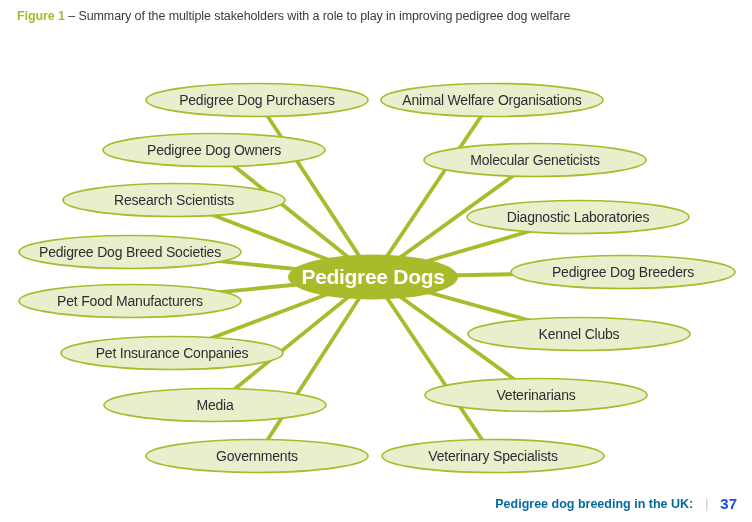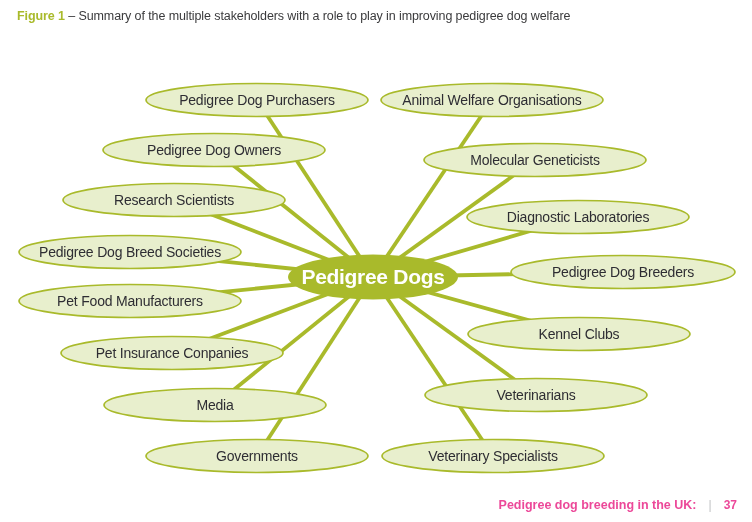--- a/index.html
+++ b/index.html
@@ -68,31 +68,31 @@
     bottom: 10px;
     font-size: 12.5px;
     color: #59595b;
     white-space: nowrap;
     display: flex;
     align-items: center;
     gap: 6px;
   }
   .page-footer .footer-bold {
     font-weight: bold;
-    color: #ec4899;
+    color: #0369a1;
   }
   .page-footer .footer-sep {
     color: #c2c3c5;
     font-size: 12px;
     padding: 0 6px;
   }
   .page-footer .footer-page {
     font-weight: bold;
-    font-size: 12px;
-    color: #ec4899;
+    font-size: 15px;
+    color: #1d4ed8;
   }
 </style>
 </head>
 <body>
 
 <div class="page">
 
   <div class="figure-title">
     <span class="fig-label">Figure 1</span><span> – Summary of the multiple stakeholders with a role to play in improving pedigree dog welfare</span>
   </div>

